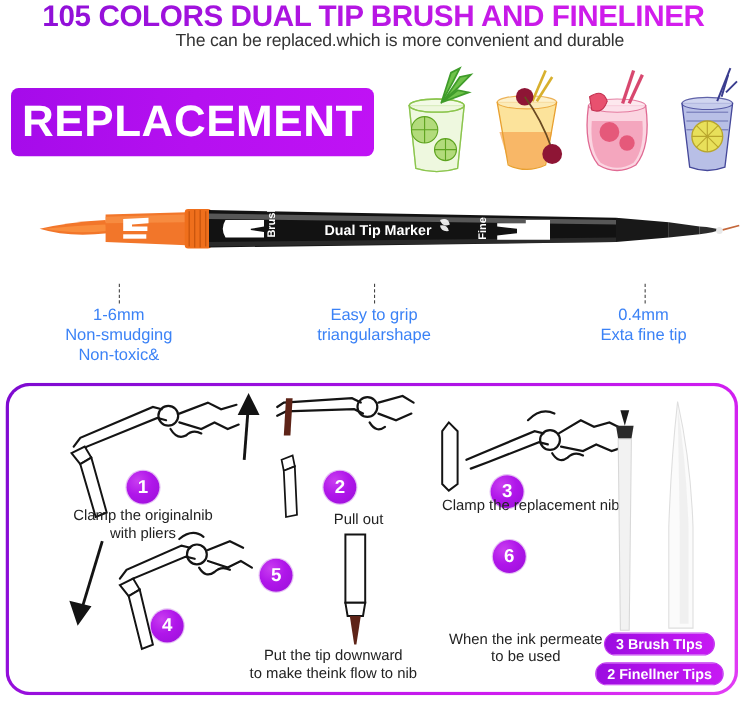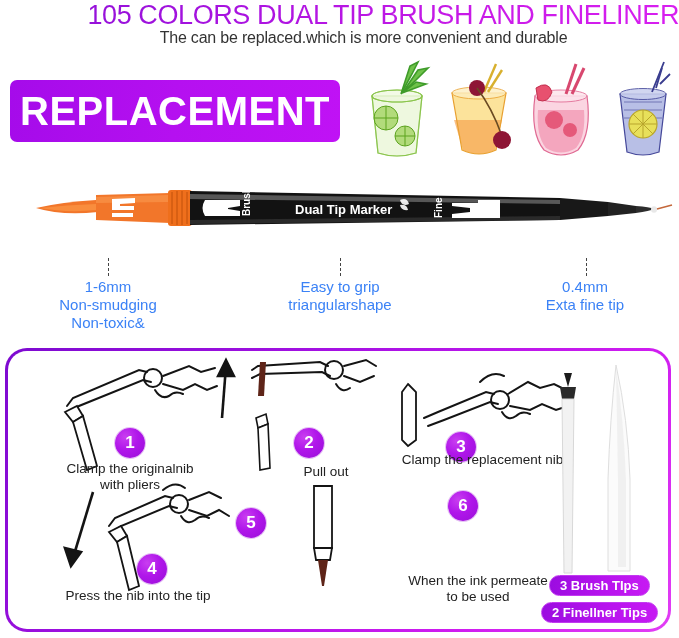--- a/index.html
+++ b/index.html
@@ -4,22 +4,22 @@
 <style>
   html,body{margin:0;padding:0;}
   body{
     width:679px;height:638px;background:#ffffff;overflow:hidden;
     font-family:"Liberation Sans", sans-serif;color:#1a1a1a;position:relative;
   }
   .page{position:relative;width:679px;height:638px;}
 
   
   .headline{
-    position:absolute;left:0;top:0;width:679px;text-align:right;
-    font-size:27px;font-weight:400;letter-spacing:-0.4px;line-height:30px;
+    position:absolute;left:0;top:0;width:679px;text-align:center;
+    font-size:27px;font-weight:700;letter-spacing:-0.4px;line-height:30px;
     background:linear-gradient(90deg,#8a0fd6 0%,#a913e0 35%,#c91ae8 70%,#d81ff0 100%);
     -webkit-background-clip:text;background-clip:text;color:transparent;
     -webkit-text-fill-color:transparent;white-space:nowrap;
   }
   .subhead{
     position:absolute;left:0;top:29px;width:679px;text-align:center;
     font-size:16px;font-weight:400;color:#333;letter-spacing:-0.2px;margin-left:24px;
   }
 
   
@@ -338,34 +338,35 @@
           <path d="M146 24 L164 30 L176 24 L186 30"></path>
           <path d="M138 30 Q144 40 152 34 Q158 28 166 32"></path>
           <path d="M120 4 Q132 -6 142 2"></path>
         </g>
         <g stroke="#141414" stroke-width="1.8" fill="#ffffff">
           <path d="M66 46 L78 40 L84 50 L74 56 Z"></path>
           <path d="M74 56 L84 50 L96 100 L86 104 Z"></path>
         </g>
       </svg>
       <div class="badge" style="left:94px;top:68px;">4</div>
-      <div class="cap" style="left:-20px;top:102px;width:230px;">
-        <div>Press the nib into the tip</div>
-      </div>
     </div>
 
     <div class="step" style="left:200px;top:135px;">
       <svg width="180" height="105" viewBox="0 0 180 105">
         <g>
           <path d="M106 0 L124 0 L124 62 L106 62 Z" fill="#ffffff" stroke="#141414" stroke-width="1.8"></path>
           <path d="M106 62 L124 62 L122 74 L108 74 Z" fill="#ffffff" stroke="#141414" stroke-width="1.8"></path>
           <path d="M110 74 L120 74 L116 100 L114 100 Z" fill="#5e2418"></path>
         </g>
       </svg>
       <div class="badge" style="left:28px;top:22px;">5</div>
+      <div class="cap" style="left:-10px;top:102px;width:210px;">
+        <div>Put the tip downward</div>
+        <div>to make theink flow to nib</div>
+      </div>
     </div>
 
     <div class="step" style="left:390px;top:140px;">
       <div class="badge" style="left:50px;top:0px;">6</div>
       <div class="cap" style="left:-20px;top:82px;width:200px;">
         <div>When the ink permeate</div>
         <div>to be used</div>
       </div>
     </div>
 

